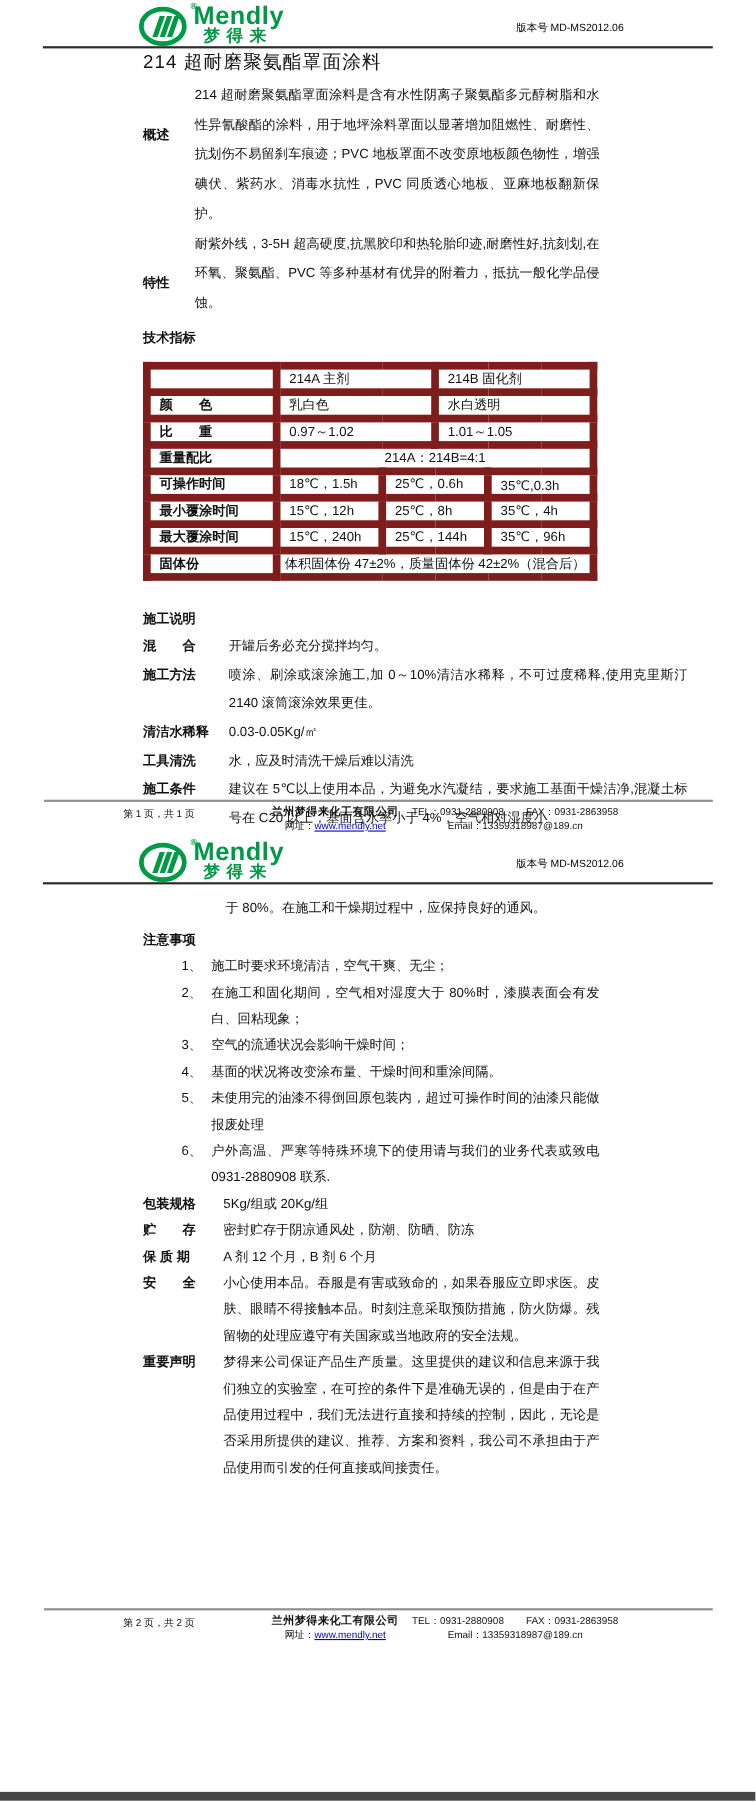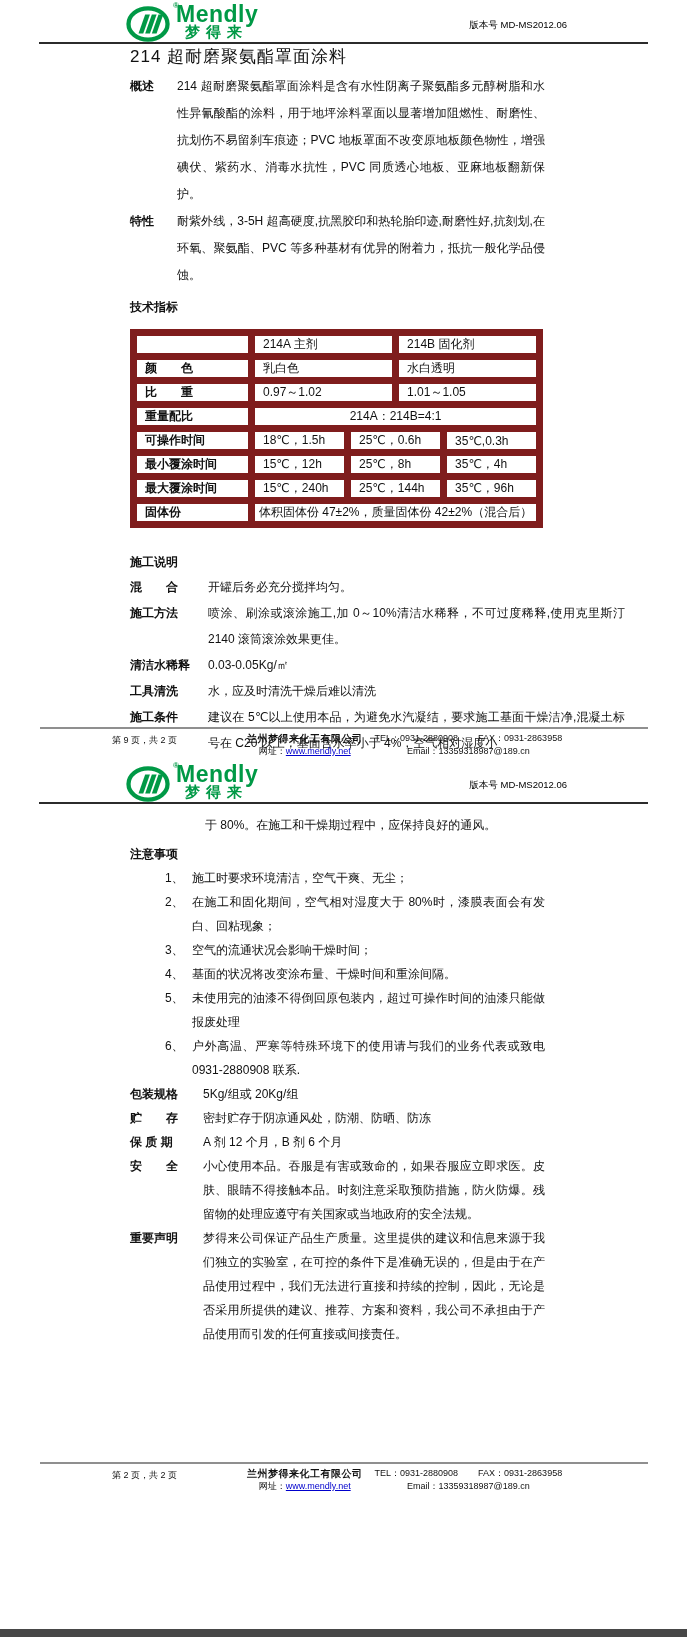--- a/index.html
+++ b/index.html
@@ -21,21 +21,21 @@
            font-family:"Liberation Sans","DejaVu Sans",sans-serif; }
   .brand-cn { font-size:15px; font-weight:bold; color:var(--brand); letter-spacing:6px; line-height:17px; margin-left:9px;font-family:Liberation Mono, monospace; }
   .version { margin-left:auto; font-size:9.5px; padding-top:15px; white-space:nowrap; color:#000; }
 
   .hrule  { border:none; border-top:2px solid #2b2b2b; margin:0 39px; }
 
   
   .title { margin:2px 0 0 130px; font-size:17px; font-weight:normal; line-height:22px; letter-spacing:1px; }
 
   .sec { display:flex; margin:0 142px 0 130px; }
-  .sec .lbl { font-weight:bold; flex:0 0 47px; line-height:27px; }
+  .sec .lbl { font-weight:bold; flex:0 0 47px; line-height:27px;margin-top:36px; }
   .sec p { margin:0; flex:1; text-align:justify; line-height:27px; }
   .sec.first { margin-top:5px; }
 
   .sub-title { margin:6px 0 0 130px; font-weight:bold; line-height:24px; }
 
   table.spec { border-collapse:collapse; table-layout:fixed; width:406px; margin:10px 0 0 130px; }
   table.spec td { border:7px solid #7f1d1d; height:24px; padding:0 2px 0 8px; font-size:12px; white-space:nowrap; overflow:hidden; }
   table.spec td.lbl { font-weight:bold; }
   table.spec td.center { text-align:center; padding:0; }
 
@@ -180,21 +180,21 @@
   <div class="crow">
     <span class="lbl">工具清洗</span>
     <p>水，应及时清洗干燥后难以清洗</p>
   </div>
   <div class="crow">
     <span class="lbl">施工条件</span>
     <p>建议在 5℃以上使用本品，为避免水汽凝结，要求施工基面干燥洁净,混凝土标号在 C20 以上，基面含水率小于 4%，空气相对湿度小</p>
   </div>
 
   <div class="footer f1">
-    <div class="f-page">第 9 页，共 2 页</div>
+    <div class="f-page">第 1 页，共 1 页</div>
     <div class="f-company">
       <div class="c-name">兰州梦得来化工有限公司</div>
       <div>
         <span>网址：</span><a class="weblink">www.mendly.net</a>
       </div>
     </div>
     <div class="f-contact">
       <div>
         <span>TEL：0931-2880908</span><span class="f-gap"></span><span>FAX：0931-2863958</span>
       </div>

